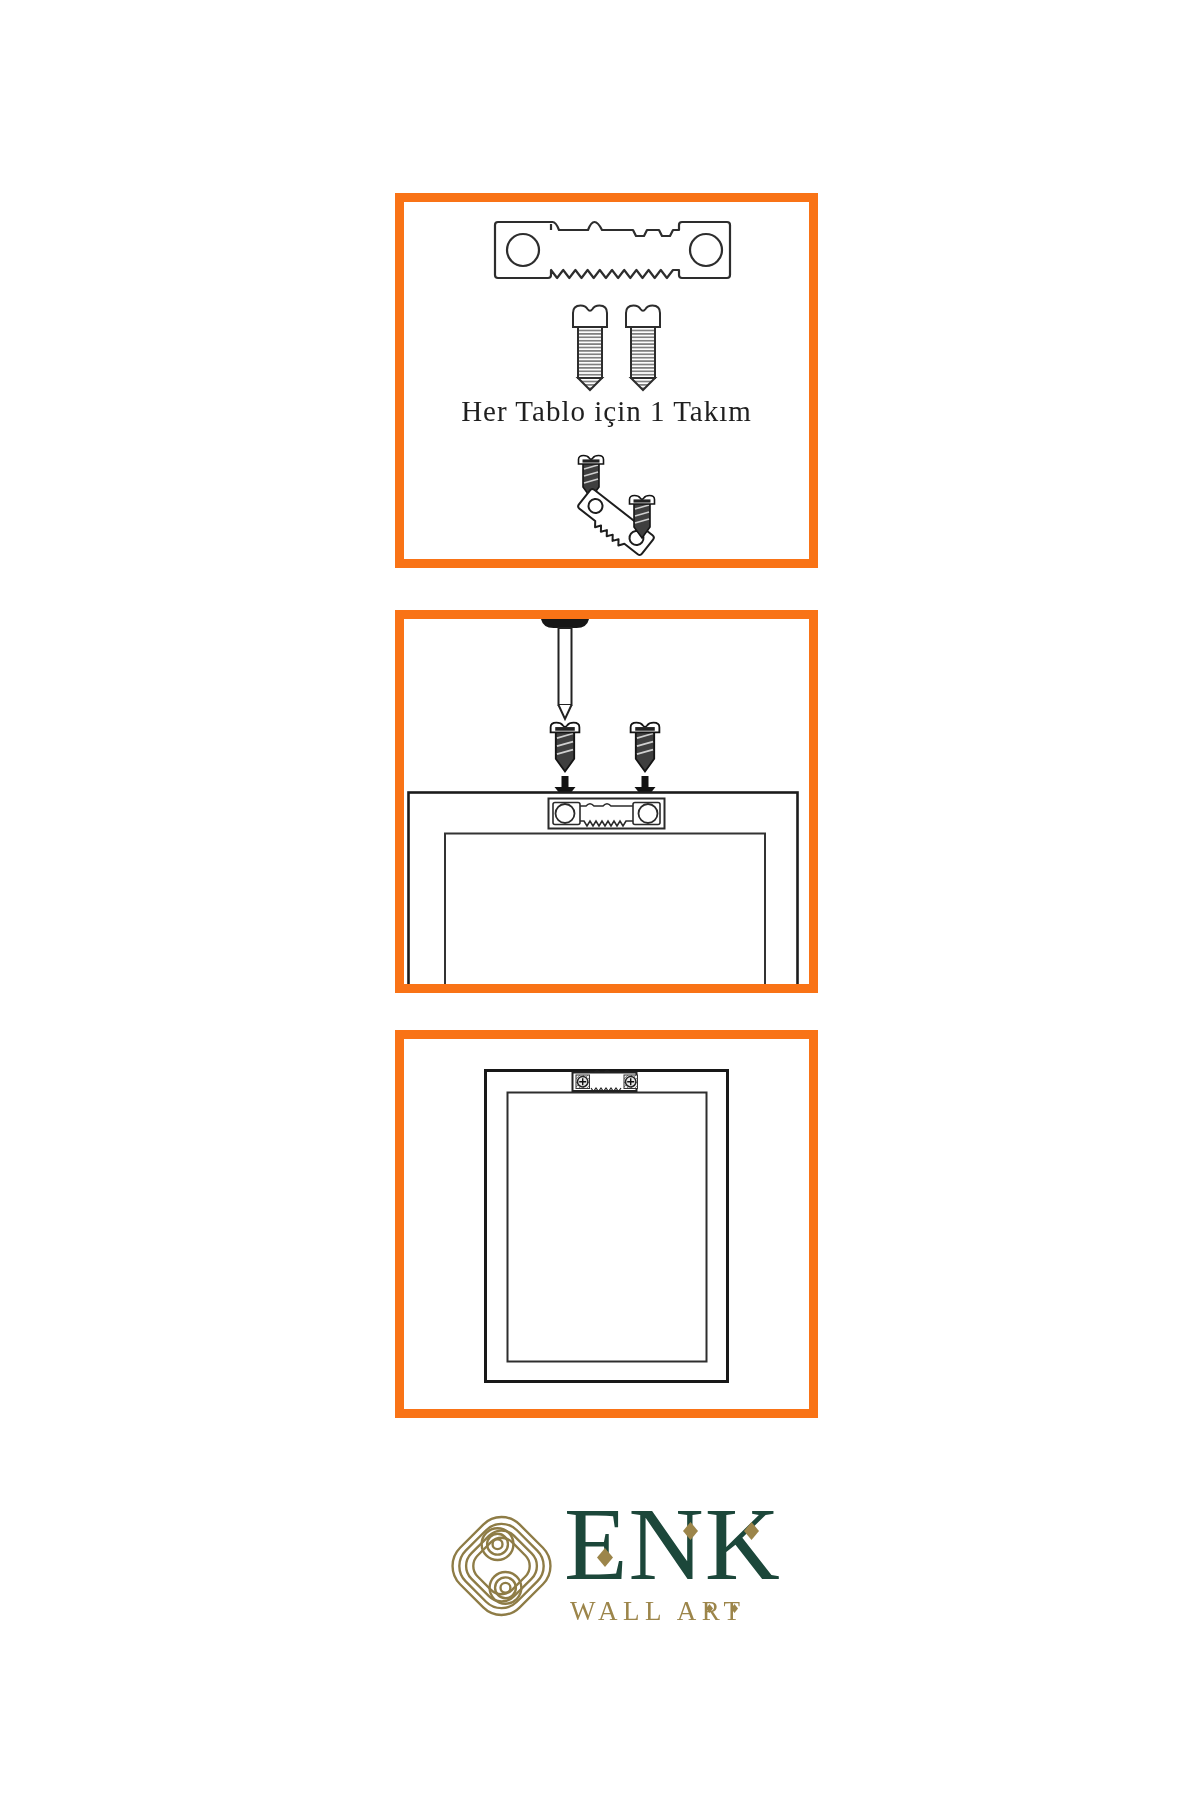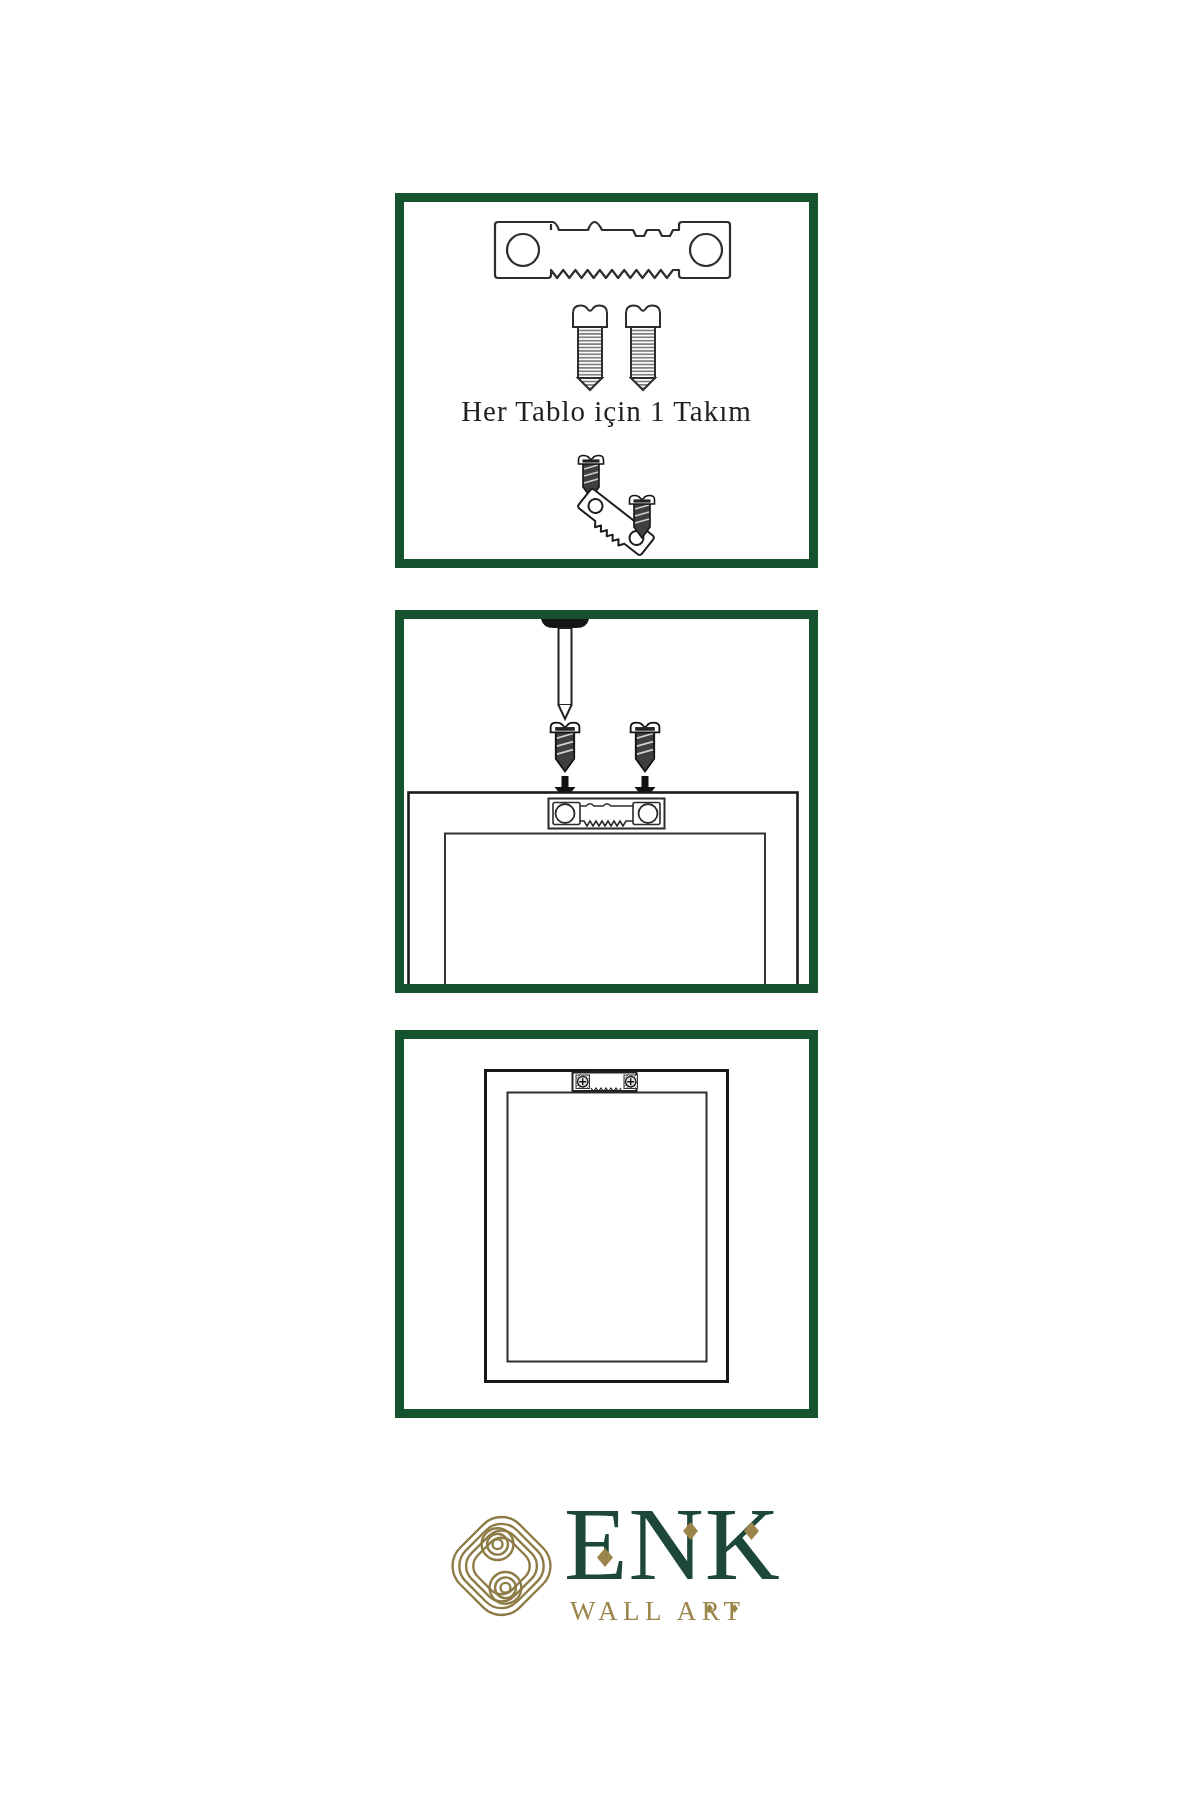--- a/index.html
+++ b/index.html
@@ -1,18 +1,18 @@
 <!DOCTYPE html>
 <html><head>
 <meta charset="utf-8">
 <style>
   html,body{margin:0;padding:0;background:#ffffff;}
   .page{position:relative;width:1200px;height:1800px;background:#ffffff;overflow:hidden;
         font-family:"Liberation Serif", serif;}
-  .panel{position:absolute;left:395px;width:423px;border:9px solid #14532d;background:#ffffff;box-sizing:border-box;}
+  .panel{position:absolute;left:395px;width:423px;border:9px solid #f97316;background:#ffffff;box-sizing:border-box;}
   .panel svg{position:absolute;left:0;top:0;display:block;}
   #panel1{top:193px;height:375px;}
   #panel2{top:610px;height:383px;}
   #panel3{top:1030px;height:388px;}
   .caption{position:absolute;left:0;right:0;top:193px;text-align:center;
            font-size:29px;letter-spacing:1px;color:#1f1f1f;white-space:nowrap;}
   .brand-name{position:absolute;left:564px;top:1492px;width:230px;height:100px;
               font-size:104px;line-height:1;font-weight:400;letter-spacing:1px;
               white-space:nowrap;}
   .brand-tagline{position:absolute;left:570px;top:1596px;font-size:27px;

